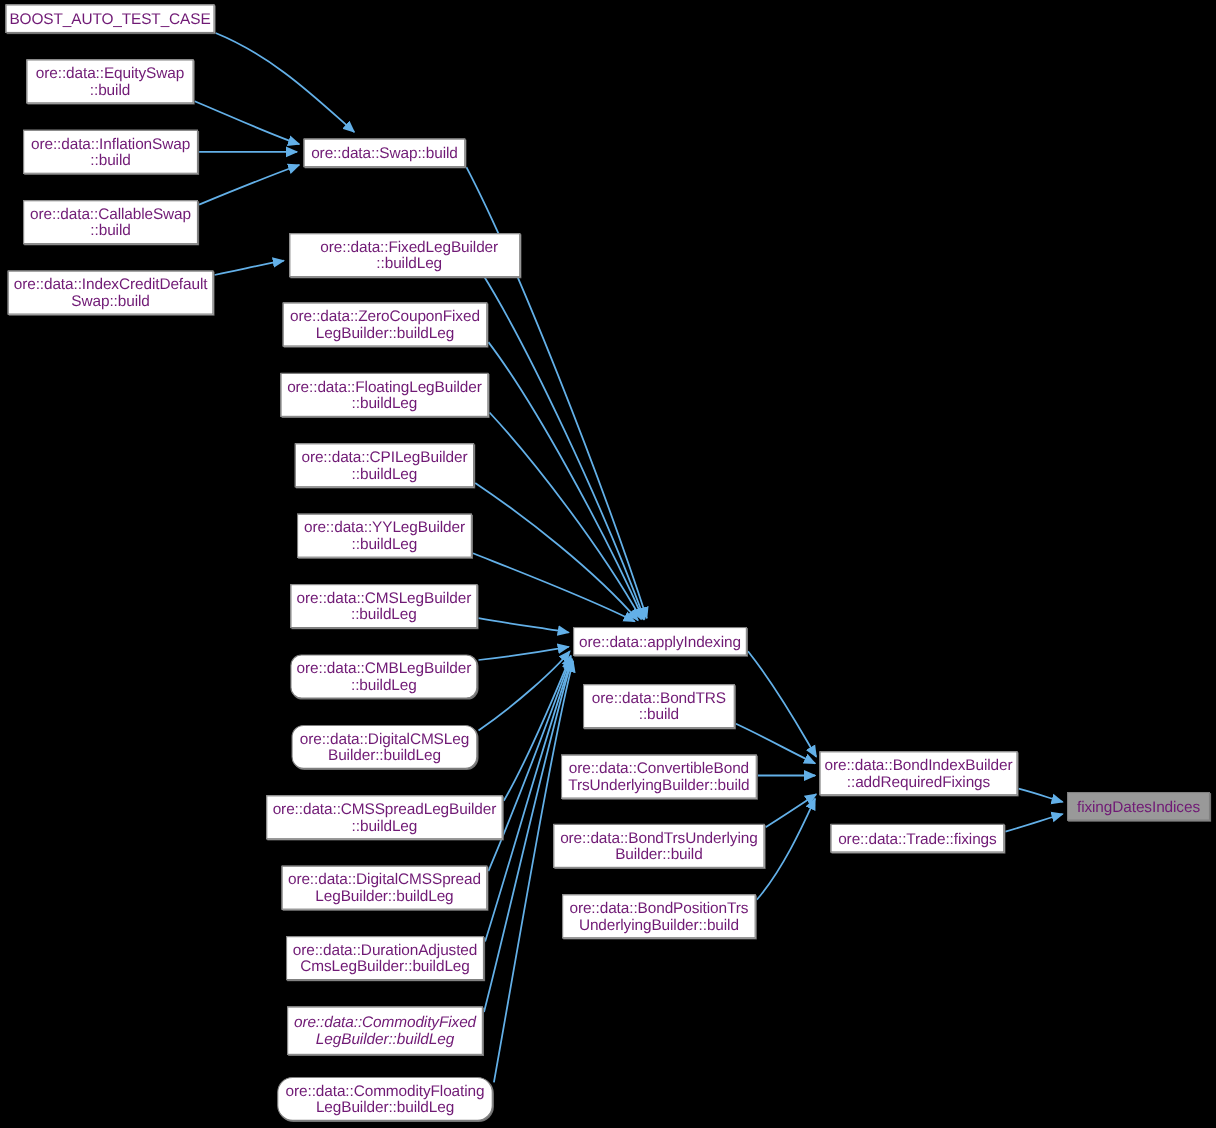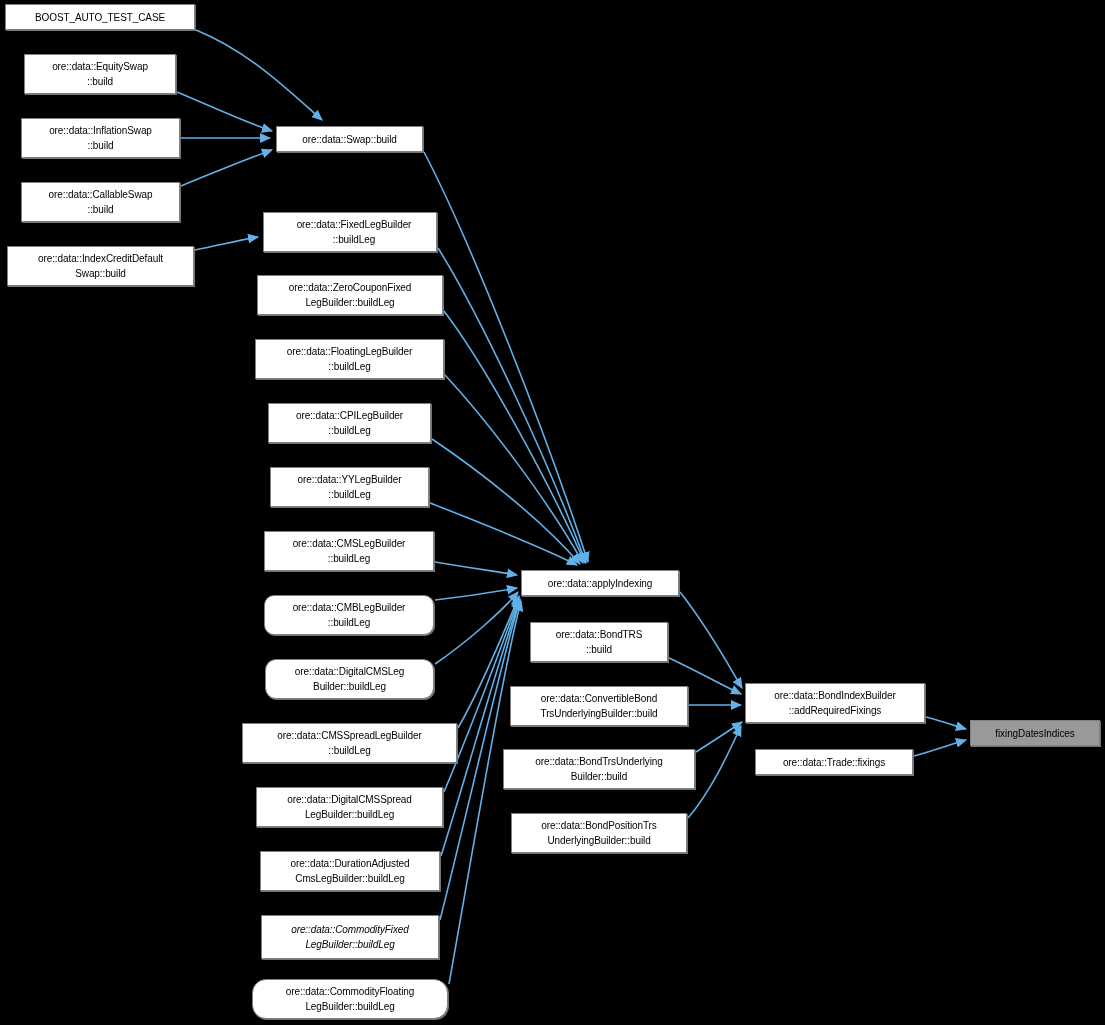--- a/index.html
+++ b/index.html
@@ -26,22 +26,22 @@
   .node {
     position: absolute;
     box-sizing: border-box;
     background: #ffffff;
     border: 1px solid #808080;
     box-shadow: 1px 1px 0 0 #747474;
     display: flex;
     align-items: center;
     justify-content: center;
     text-align: center;
-    color: #000000;
-    font-size: 10px;
+    color: #701a75;
+    font-size: 14px;
     line-height: 15px;
     letter-spacing: -0.1px;
     white-space: pre-line;
     padding: 0 3px;
   }
   .node.gray {
     background: #999999;
   }
 </style>
 </head>
@@ -85,21 +85,21 @@
       <div class="node" style="left: 5px; top: 4px; width: 190px; height: 26px;">BOOST_AUTO_TEST_CASE</div>
       <div class="node" style="left: 24px; top: 54px; width: 152px; height: 40px;">ore::data::EquitySwap
 ::build</div>
       <div class="node" style="left: 21px; top: 118px; width: 159px; height: 40px;">ore::data::InflationSwap
 ::build</div>
       <div class="node" style="left: 21px; top: 182px; width: 159px; height: 40px;">ore::data::CallableSwap
 ::build</div>
       <div class="node" style="left: 7px; top: 246px; width: 187px; height: 40px;">ore::data::IndexCreditDefault
 Swap::build</div>
       <div class="node" style="left: 276px; top: 126px; width: 147px; height: 26px;">ore::data::Swap::build</div>
-      <div class="node" style="left: 263px; top: 212px; width: 174px; height: 40px; padding-left: 11px;">ore::data::FixedLegBuilder
+      <div class="node" style="left: 263px; top: 212px; width: 210px; height: 40px; padding-left: 11px;">ore::data::FixedLegBuilder
 ::buildLeg</div>
       <div class="node" style="left: 257px; top: 275px; width: 186px; height: 40px;">ore::data::ZeroCouponFixed
 LegBuilder::buildLeg</div>
       <div class="node" style="left: 255px; top: 339px; width: 189px; height: 40px;">ore::data::FloatingLegBuilder
 ::buildLeg</div>
       <div class="node" style="left: 268px; top: 403px; width: 163px; height: 40px;">ore::data::CPILegBuilder
 ::buildLeg</div>
       <div class="node" style="left: 270px; top: 467px; width: 159px; height: 40px;">ore::data::YYLegBuilder
 ::buildLeg</div>
       <div class="node" style="left: 264px; top: 531px; width: 170px; height: 40px;">ore::data::CMSLegBuilder

